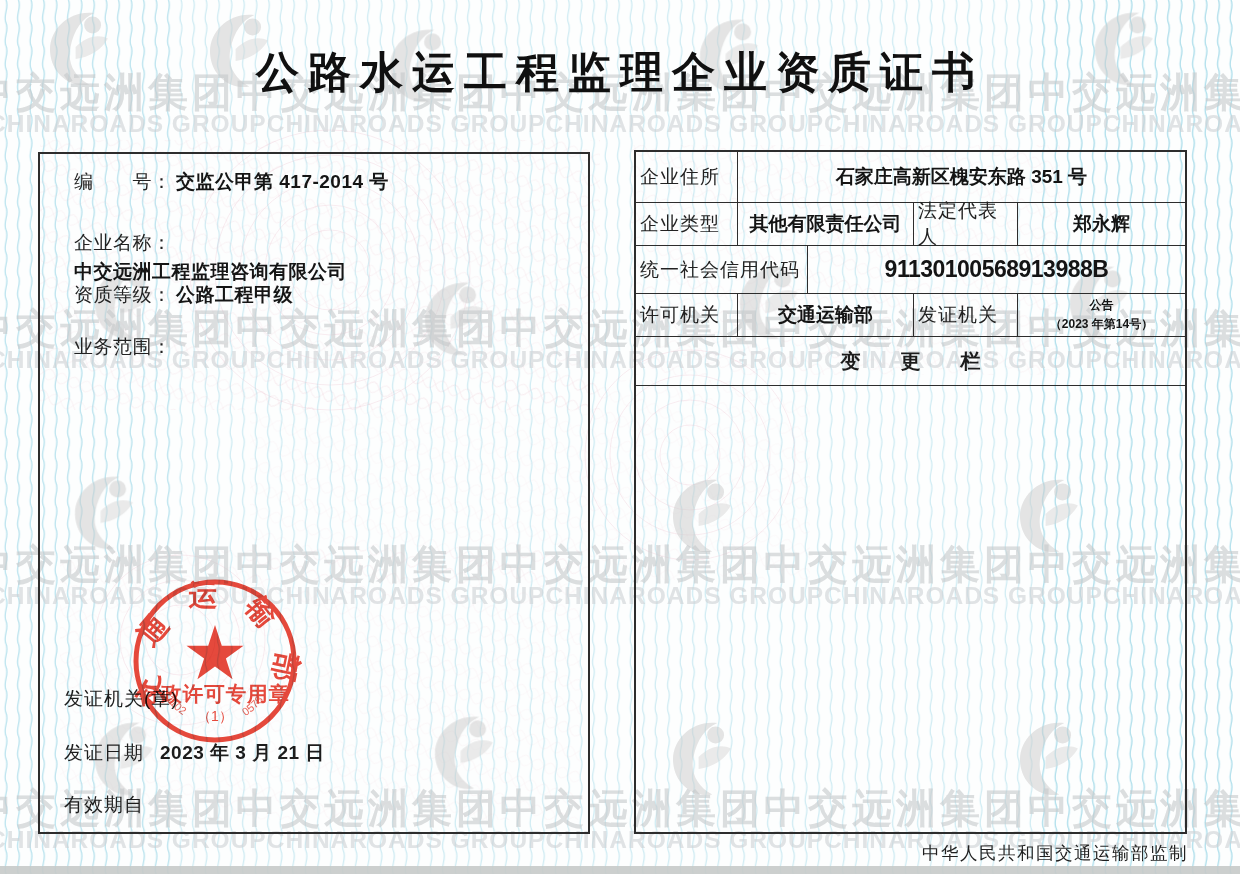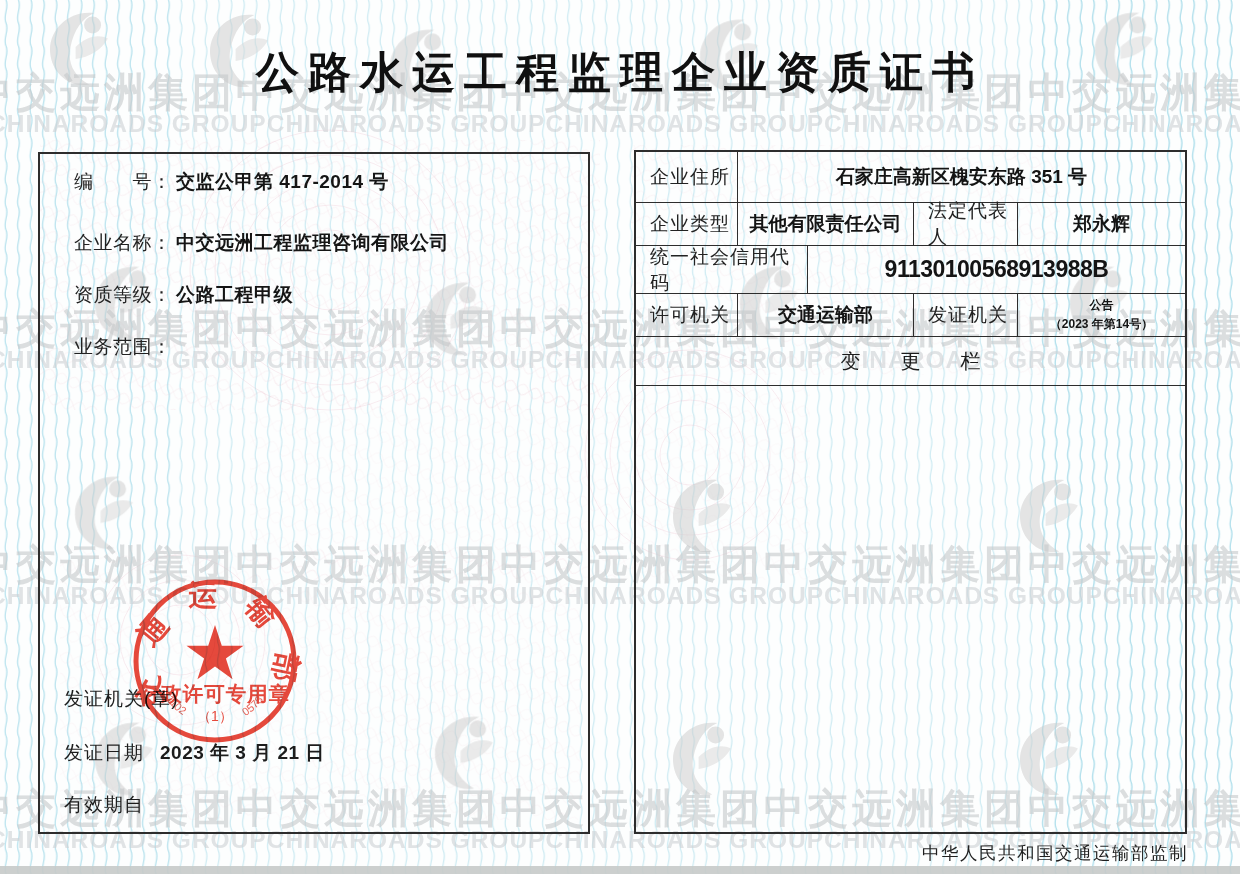--- a/index.html
+++ b/index.html
@@ -16,42 +16,42 @@
     z-index:3;
   }
   .box { position:absolute; border:2px solid #2d2d2d; background:transparent; z-index:2; box-sizing:border-box; }
   .left-box  { left:38px;  top:152px; width:552px; height:682px; }
   .right-box { left:634px; top:150px; width:553px; height:684px; }
 
   
   .lfield { position:absolute; left:34px; right:14px; display:flex; font-size:19px; line-height:29px; letter-spacing:0.5px; }
   .lfield .lbl { flex:none; width:102px; color:#222; }
   .lfield .val { font-weight:600; color:#151515; max-width:412px; }
-  .f1 { top:13px; } .f2 { top:74px; } .f3 { top:126px; } .f4 { top:178px; }
+  .f1 { top:13px; } .f2 { top:74px;flex-direction:column; } .f3 { top:126px; } .f4 { top:178px; }
   .issuer-line { position:absolute; left:24px; top:532px; font-size:19px; letter-spacing:1px; }
   .dline { position:absolute; left:24px; display:flex; font-size:19px; }
   .dline .lbl { flex:none; width:96px; letter-spacing:1px; }
   .dline .val { font-weight:600; letter-spacing:0.5px; }
   .d1 { top:586px; } .d2 { top:638px; }
 
   
   .trow { display:flex; border-bottom:1.5px solid #2d2d2d; box-sizing:border-box; align-items:stretch; }
   .cell { display:flex; align-items:center; box-sizing:border-box; font-size:19px; }
-  .cell.lab { padding-left:14px; letter-spacing:1px; color:#222; }
+  .cell.lab { padding-left:4px; letter-spacing:1px; color:#222; }
   .cell.val { justify-content:center; text-align:center; font-weight:600; color:#141414; }
   .bR { border-right:1.5px solid #2d2d2d; }
   .r1 { height:51px; } .r2 { height:43px; } .r3 { height:48px; } .r4 { height:43px; } .r5 { height:49px; }
   .w-lab  { flex:0 0 102px; }
   .w-val1 { flex:1 1 auto; }
   .w-v2   { flex:0 0 176px; }
   .w-lab2 { flex:0 0 104px; }
   .w-labwide { flex:0 0 172px; padding-left:12px; }
   .code-val { font-size:23px; font-weight:bold; letter-spacing:-0.5px; font-family:"Liberation Sans", sans-serif; }
   .doc-val { flex-direction:column; justify-content:center; font-size:12px; line-height:19px; font-weight:600; }
-  .change-title { justify-content:center; font-size:20px; font-weight:400; width:100%; }
+  .change-title { justify-content:center; font-size:20px; font-weight:700; width:100%; }
   .change-area { height:433px; }
 
   .footer {
     position:absolute; top:841px; right:52px; z-index:3;
     font-size:17.5px; letter-spacing:1.5px; color:#1f1f1f; font-weight:500;
   }
 
   
   .stamp { position:absolute; left:126px; top:572px; z-index:4; mix-blend-mode:multiply; opacity:0.92; }
   .seal-red { fill:#e5382a; }

